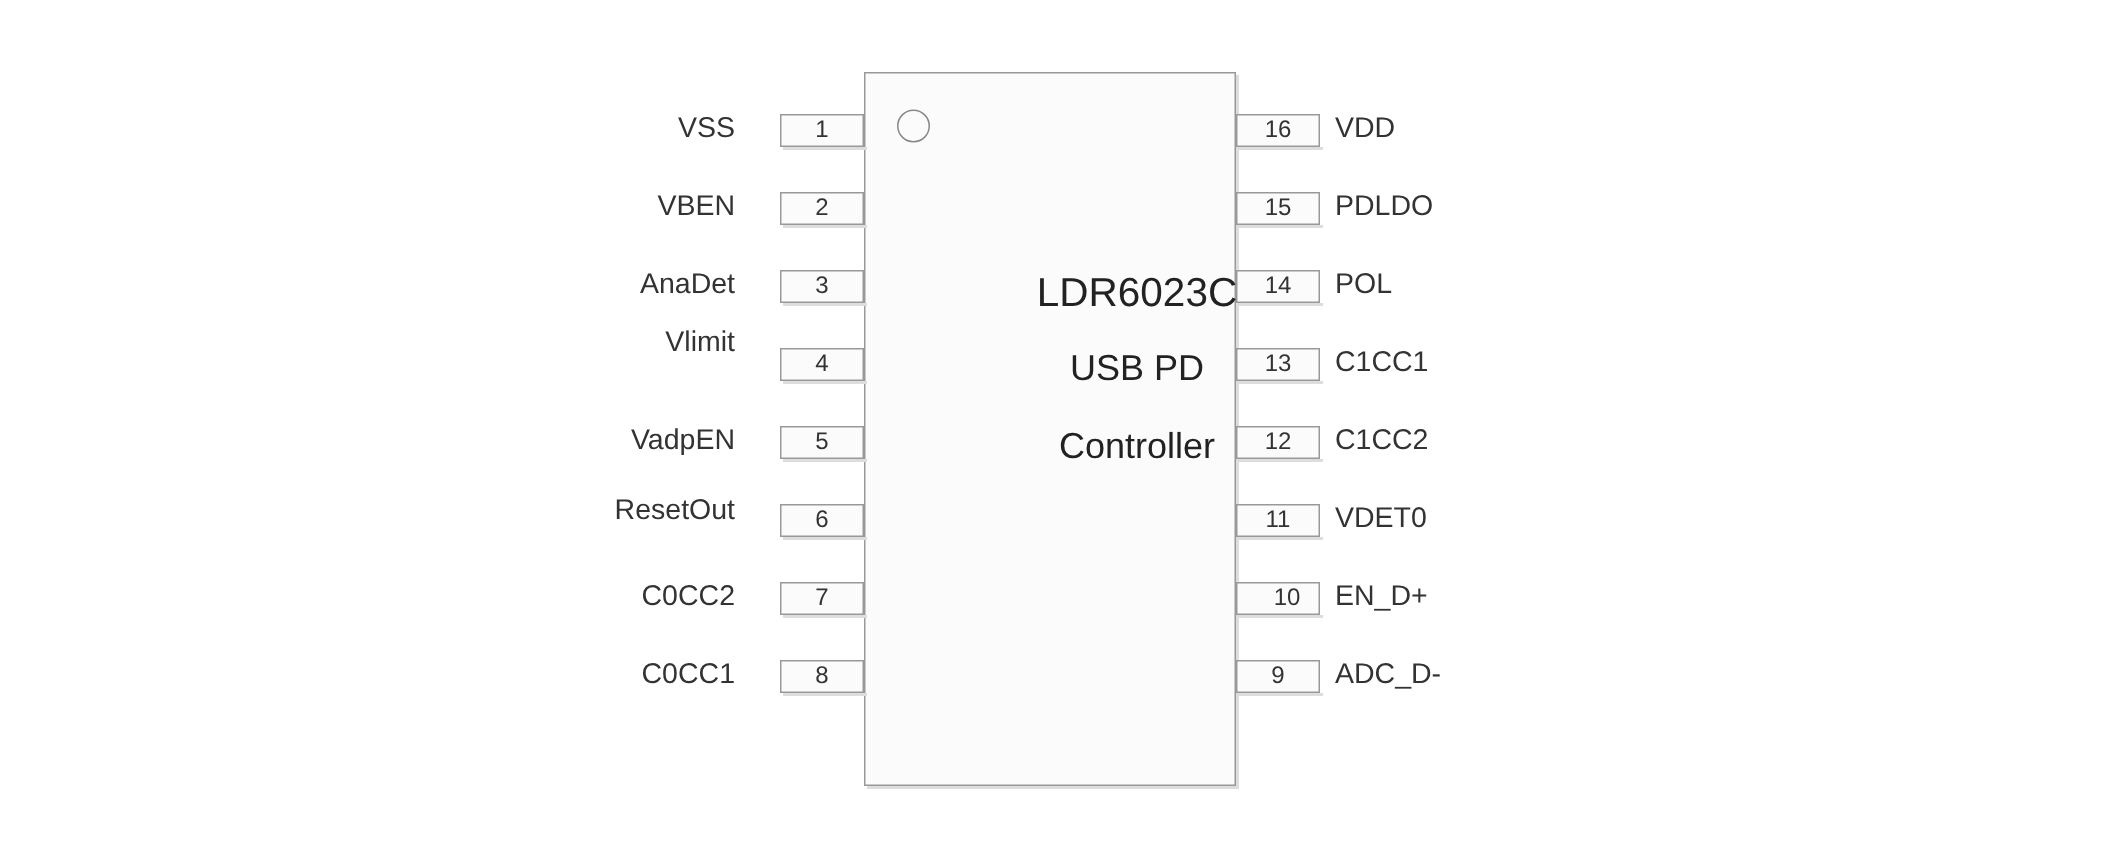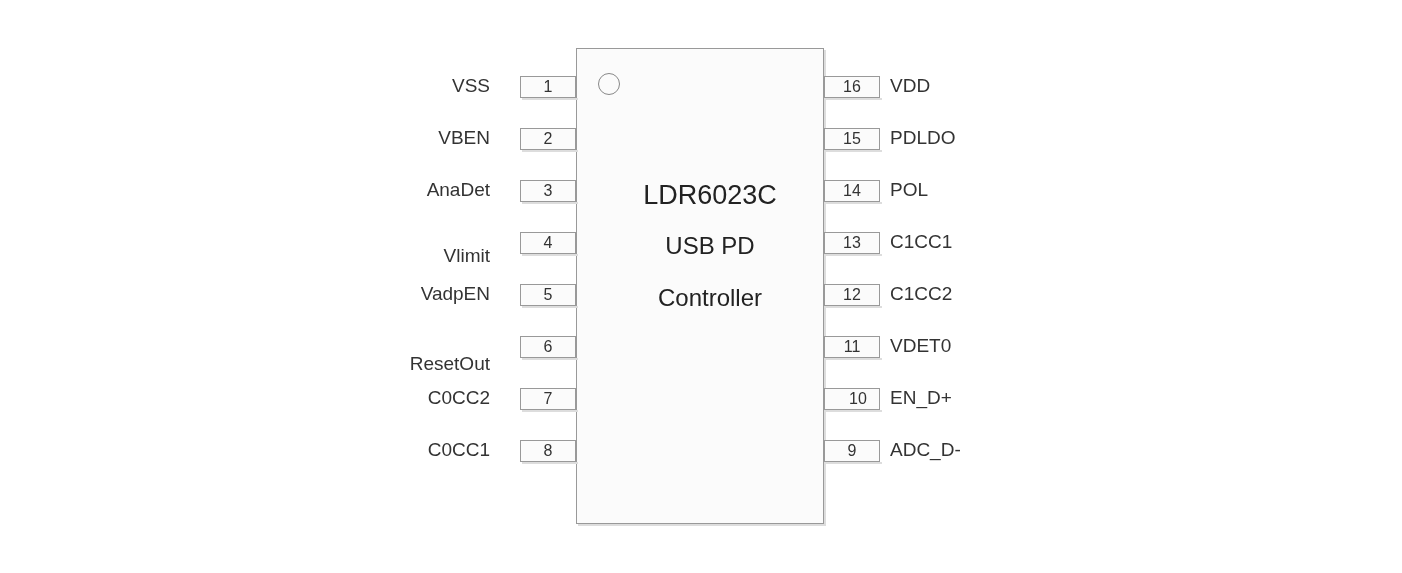--- a/index.html
+++ b/index.html
@@ -37,20 +37,21 @@
     box-sizing: border-box;
     background: #fbfbfb;
   }
   .chip-text {
     position: absolute;
     left: 576px;
     width: 268px;
     text-align: center;
     color: #222;
     font-size: 24px;
+    padding-left: 48px;
   }
   .chip-line1 { top: 180px; font-size: 27px; }
   .chip-line2 { top: 232px; }
   .chip-line3 { top: 284px; }
   .chip-line4 { top: 336px; }
 
   .pin-box {
     position: absolute;
     width: 56px;
     height: 22px;
@@ -99,27 +100,27 @@
       <div class="shadow-line" style="top: 98px; height: 2px; width: 56px; left: 522px;"></div>
       <div class="pin-label left" style="top: 75px;">VSS</div>
       <div class="pin-box left" style="top: 128px;">2</div>
       <div class="shadow-line" style="top: 150px; height: 2px; width: 56px; left: 522px;"></div>
       <div class="pin-label left" style="top: 127px;">VBEN</div>
       <div class="pin-box left" style="top: 180px;">3</div>
       <div class="shadow-line" style="top: 202px; height: 2px; width: 56px; left: 522px;"></div>
       <div class="pin-label left" style="top: 179px;">AnaDet</div>
       <div class="pin-box left" style="top: 232px;">4</div>
       <div class="shadow-line" style="top: 254px; height: 2px; width: 56px; left: 522px;"></div>
-      <div class="pin-label left" style="top: 245px;">Vlimit</div>
+      <div class="pin-label left" style="top: 218px;">Vlimit</div>
       <div class="pin-box left" style="top: 284px;">5</div>
       <div class="shadow-line" style="top: 306px; height: 2px; width: 56px; left: 522px;"></div>
       <div class="pin-label left" style="top: 283px;">VadpEN</div>
       <div class="pin-box left" style="top: 336px;">6</div>
       <div class="shadow-line" style="top: 358px; height: 2px; width: 56px; left: 522px;"></div>
-      <div class="pin-label left" style="top: 353px;">ResetOut</div>
+      <div class="pin-label left" style="top: 330px;">ResetOut</div>
       <div class="pin-box left" style="top: 388px;">7</div>
       <div class="shadow-line" style="top: 410px; height: 2px; width: 56px; left: 522px;"></div>
       <div class="pin-label left" style="top: 387px;">C0CC2</div>
       <div class="pin-box left" style="top: 440px;">8</div>
       <div class="shadow-line" style="top: 462px; height: 2px; width: 56px; left: 522px;"></div>
       <div class="pin-label left" style="top: 439px;">C0CC1</div>
       <div class="pin-box right" style="top: 76px;">16</div>
       <div class="shadow-line" style="top: 98px; height: 2px; width: 56px; left: 826px;"></div>
       <div class="pin-label right" style="top: 75px;">VDD</div>
       <div class="pin-box right" style="top: 128px;">15</div>

